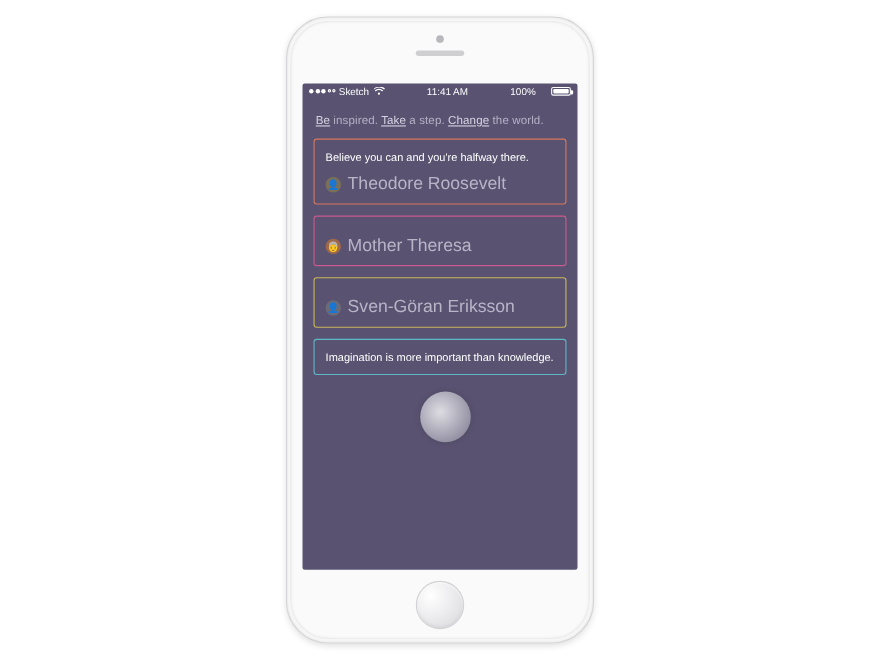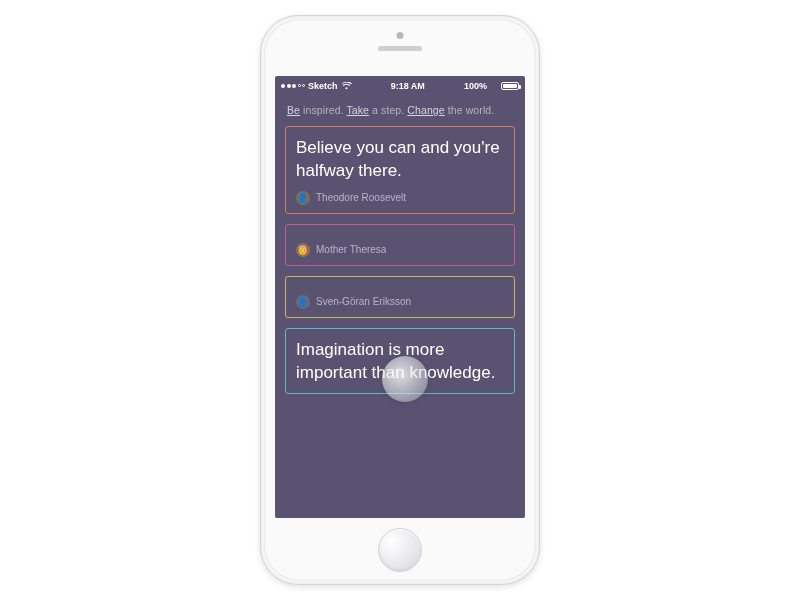--- a/index.html
+++ b/index.html
@@ -73,26 +73,26 @@
     left: 14px;
     right: 14px;
     background: #595371;
     overflow: hidden;
     border-radius: 2px;
   }
   
   .status-bar {
     height: 16px;
     display: flex;
-    align-items: center;
+    align-items: flex-start;
     justify-content: space-between;
     padding: 0 6px;
     color: #ffffff;
     font-size: 9px;
-    font-weight: 700;
+    font-weight: 400;
     margin-top: 2px;
   }
   .status-left { display: flex; align-items: center; gap: 3px; }
   .dots { display: flex; gap: 1.5px; }
   .dot { width: 4px; height: 4px; border-radius: 50%; background: #fff; }
   .dot.empty { background: transparent; border: 0.8px solid #fff; width: 3px; height: 3px; }
   .wifi-icon svg { display: block; }
   .status-right { display: flex; align-items: center; gap: 14px; }
   .battery {
     width: 18px; height: 8px; border: 1px solid #fff; border-radius: 2px; position: relative;
@@ -116,38 +116,38 @@
     gap: 10px;
     padding: 0 10px 10px 10px;
   }
   .card {
     border: 1.4px solid;
     border-radius: 3px;
     padding: 10px 10px 8px 10px;
   }
   .quote-text {
     color: #ffffff;
-    font-size: 17px;
+    font-size: 10px;
     line-height: 1.35;
     font-weight: 400;
   }
   .author-row {
     display: flex;
     align-items: center;
     gap: 6px;
     margin-top: 8px;
   }
   .avatar {
     width: 14px; height: 14px; border-radius: 50%;
     display: flex; align-items: center; justify-content: center;
     font-size: 9px;
   }
   .author-name {
     color: #b9b4c8;
-    font-size: 10px;
+    font-size: 16px;
   }
   
   .touch-dot {
     position: absolute;
     width: 46px;
     height: 46px;
     border-radius: 50%;
     background: radial-gradient(circle at 40% 40%, rgba(255,255,255,0.8), rgba(220,220,225,0.55) 60%, rgba(200,200,205,0.3));
     box-shadow: 0 0 6px rgba(0,0,0,0.15);
     pointer-events: none;
@@ -172,21 +172,21 @@
             <span class="dot empty"></span>
             <span class="dot empty"></span>
         </div>
         <span>Sketch</span>
         <span class="wifi-icon">
           <svg width="11" height="8" viewBox="0 0 11 8">
             <path d="M5.5 7.2a1 1 0 100-2 1 1 0 000 2zM2.6 4.1a4.1 4.1 0 015.8 0l.9-.9a5.4 5.4 0 00-7.6 0l.9.9zM.9 2.3A7.7 7.7 0 0110.1 2.3l.9-.9a9 9 0 00-10 0l-.1.1.9.8z" fill="#fff"></path>
           </svg>
         </span>
       </div>
-      <span>9:18 AM</span>
+      <span>11:41 AM</span>
       <div class="status-right">
         <span>100%</span>
         <span class="battery">
             <span class="battery-fill"></span>
           </span>
       </div>
     </div>
 
     <div class="tagline">
       <span class="u">Be</span><span> inspired. </span><span class="u">Take</span><span> a step. </span><span class="u">Change</span><span> the world.</span>

